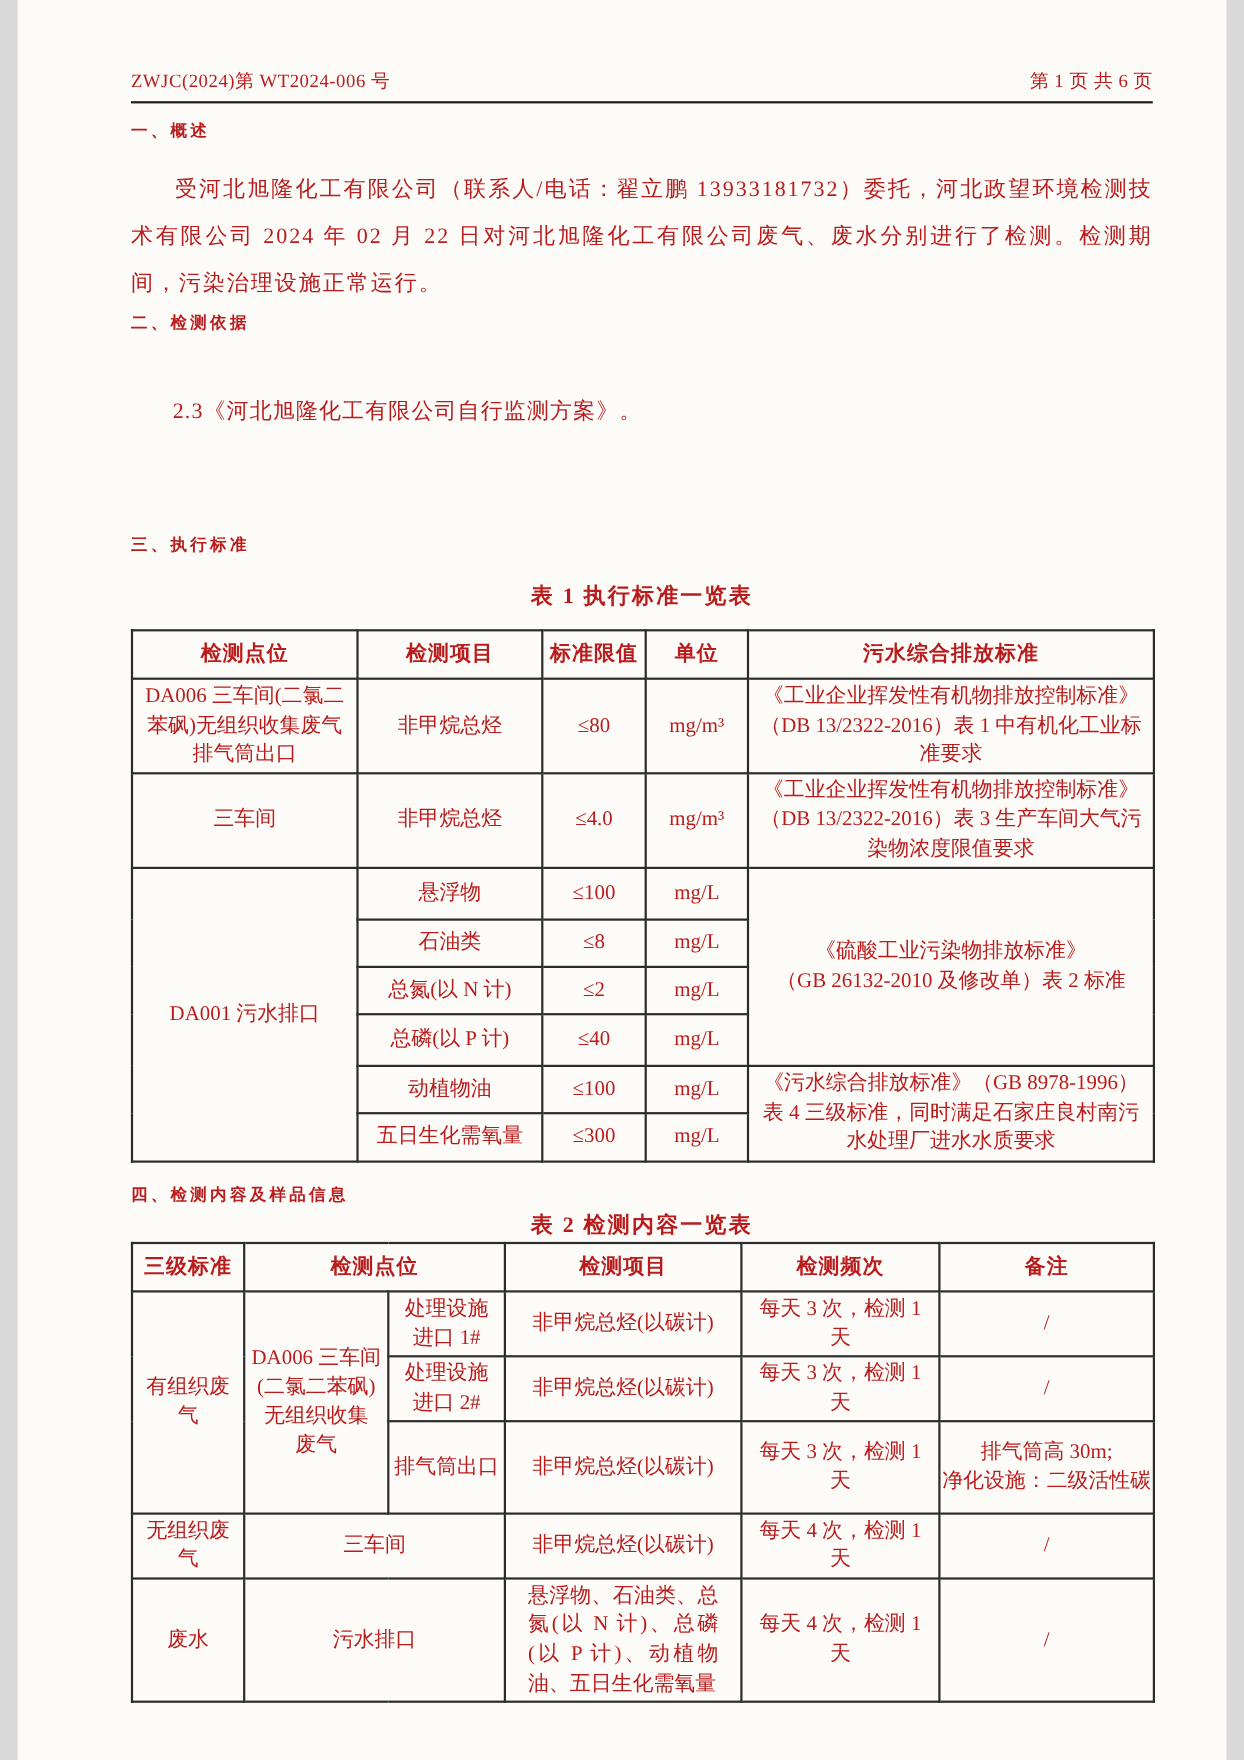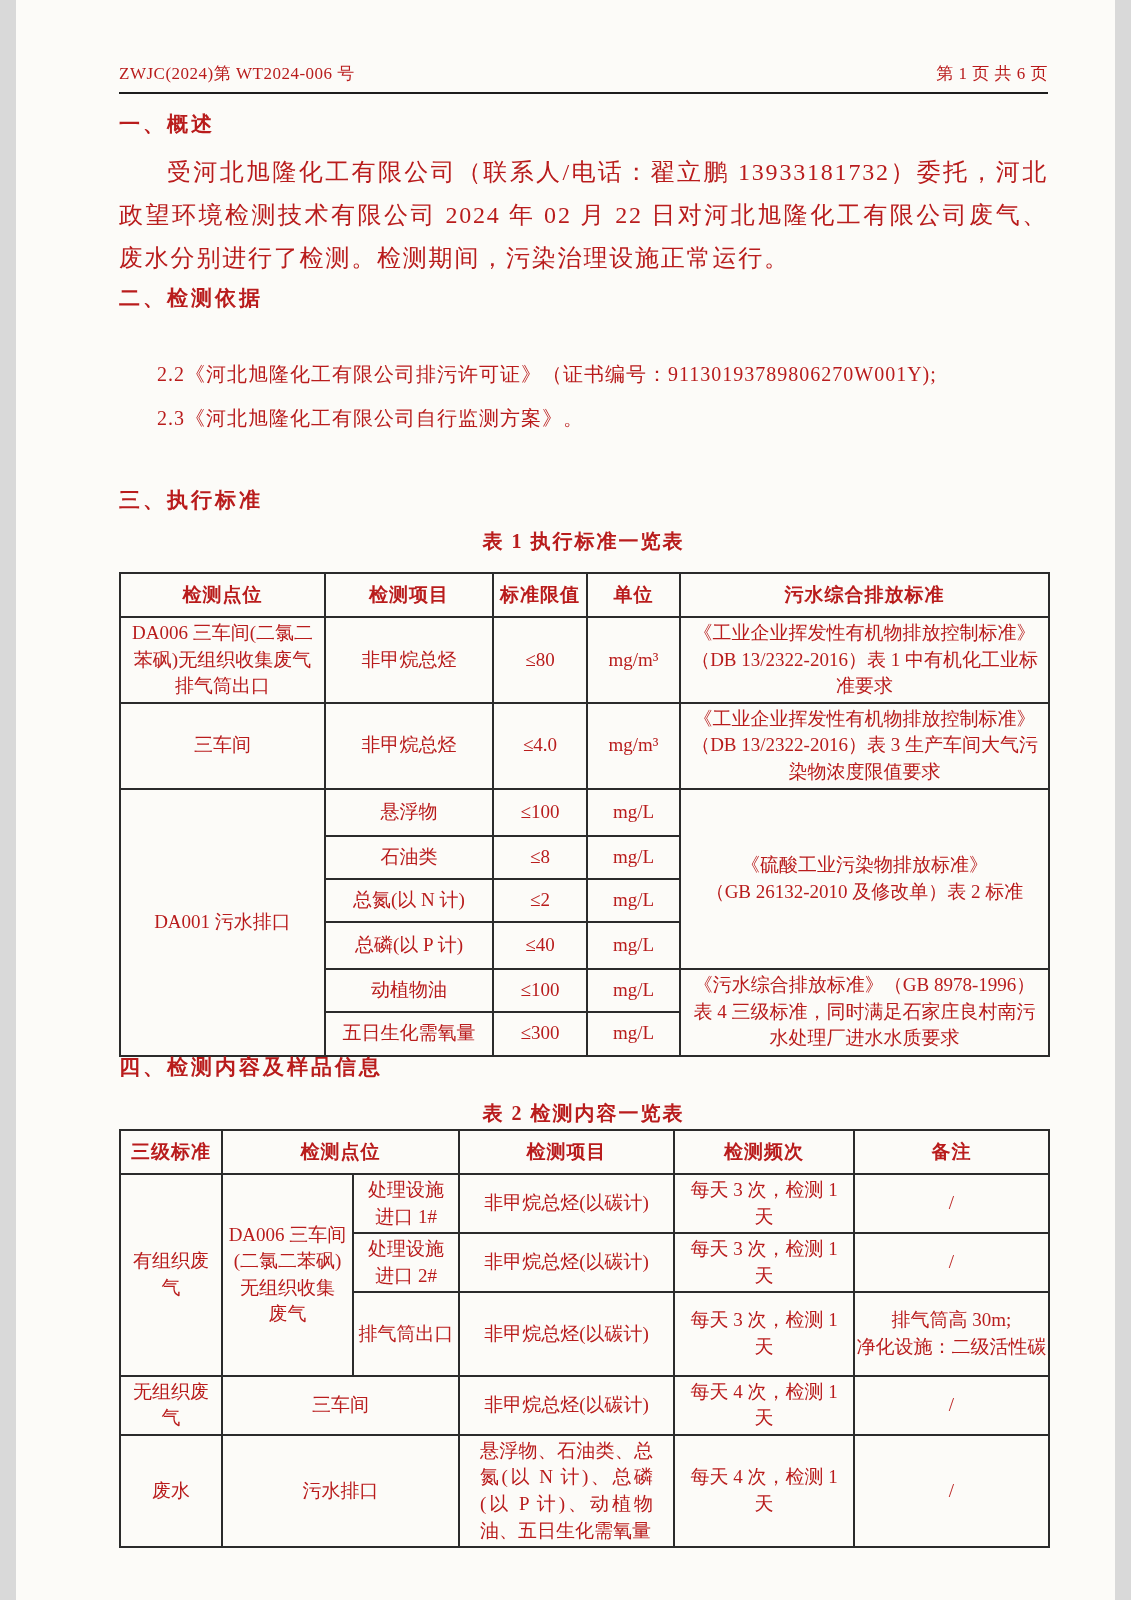--- a/index.html
+++ b/index.html
@@ -13,26 +13,26 @@
     overflow:hidden;
   }
   .abs{position:absolute;}
   .meta-row{
     top:62px;left:103px;width:929px;
     display:flex;justify-content:space-between;align-items:baseline;
     font-size:17px;letter-spacing:0.5px;
   }
   .rule{top:92px;left:103px;width:929px;height:2px;background:#1d1d1d;}
   .sec-heading{
-    font-size:21px;font-weight:bold;letter-spacing:3px;
+    font-size:15px;font-weight:bold;letter-spacing:3px;
     left:103px;white-space:nowrap;
   }
   .para{
     top:151px;left:103px;width:929px;
-    font-size:24px;line-height:43px;
+    font-size:20px;line-height:43px;
     text-align:justify;text-indent:2em;letter-spacing:1.8px;
   }
   .basis-list{
     top:352px;left:141px;width:891px;
     font-size:20px;line-height:44px;letter-spacing:1px;
   }
   .tbl-caption{
     left:103px;width:929px;text-align:center;
     font-size:20px;font-weight:bold;letter-spacing:2px;
   }
@@ -47,41 +47,40 @@
     overflow:hidden;
   }
   th{font-weight:bold;letter-spacing:1px;}
   .pre{white-space:pre-line;}
   .just{text-align:justify;padding:2px 20px;}
   .t1{top:572px;left:103px;}
   .t2{top:1129px;left:103px;}
   .s1{top:110px;}
   .s2{top:284px;}
   .s3{top:486px;}
-  .s4{top:1053px;text-align:right;}
+  .s4{top:1077px;text-align:right;}
   .c1{top:528px;}
   .c2{top:1100px;}
 </style>
 </head>
 <body>
 
 <div class="page">
 
   <div class="abs meta-row">
     <span>ZWJC(2024)第 WT2024-006 号</span>
     <span>第 1 页 共 6 页</span>
   </div>
   <div class="abs rule"></div>
 
   <div class="abs sec-heading s1">一、概述</div>
   <div class="abs para">受河北旭隆化工有限公司（联系人/电话：翟立鹏 13933181732）委托，河北政望环境检测技术有限公司 2024 年 02 月 22 日对河北旭隆化工有限公司废气、废水分别进行了检测。检测期间，污染治理设施正常运行。</div>
 
   <div class="abs sec-heading s2">二、检测依据</div>
   <div class="abs basis-list">
-    <div>2.2《河北旭隆化工有限公司排污许可证》（证书编号：91130193789806270W001Y);</div>
     <div>2.3《河北旭隆化工有限公司自行监测方案》。</div>
   </div>
 
   <div class="abs sec-heading s3">三、执行标准</div>
   <div class="abs tbl-caption c1">表 1  执行标准一览表</div>
 
   <table class="abs t1">
     <colgroup>
       <col style="width:205px">
         <col style="width:168px">

